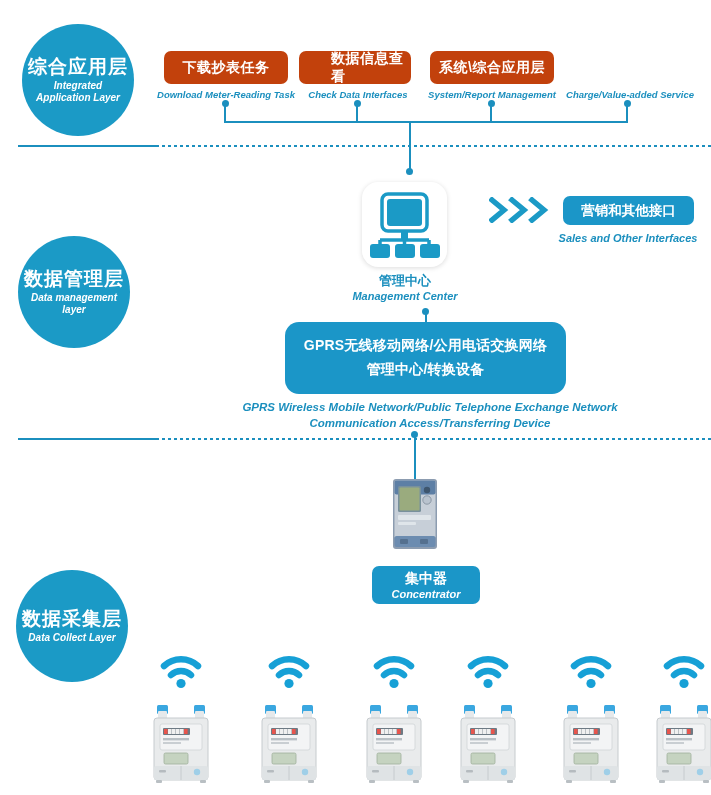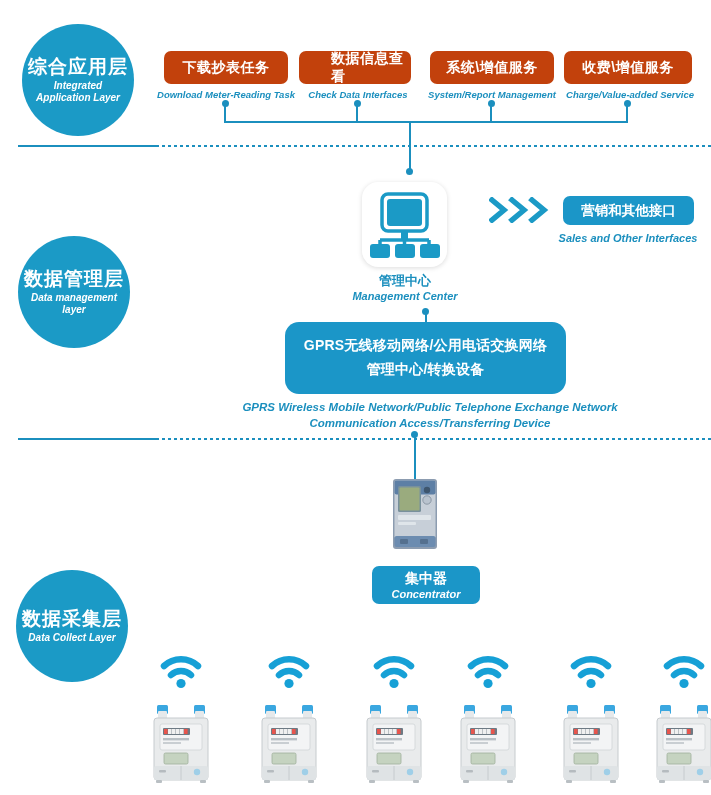--- a/index.html
+++ b/index.html
@@ -155,24 +155,23 @@
     <div class="layer-cn">数据采集层</div>
     <div class="layer-en">Data Collect Layer</div>
   </div>
 
   <div class="app-btn" style="left:164px; top:51px; width:124px;">下载抄表任务</div>
   <div class="app-cap" style="left:150px; top:89px; width:152px;">Download Meter-Reading Task</div>
 
   <div class="app-btn" style="left:299px; top:51px; width:112px;padding-left:32px;">数据信息查看</div>
   <div class="app-cap" style="left:294px; top:89px; width:128px;">Check Data Interfaces</div>
 
-  <div class="app-btn" style="left:430px; top:51px; width:124px;">系统\增值服务</div>
+  <div class="app-btn" style="left:430px; top:51px; width:124px;">系统\综合应用层</div>
   <div class="app-cap" style="left:420px; top:89px; width:144px;">System/Report Management</div>
 
-  <div class="app-btn" style="left:564px; top:51px; width:128px;">收费\增值服务</div>
   <div class="app-cap" style="left:556px; top:89px; width:148px;">Charge/Value-added Service</div>
 
   <div class="dot" style="left:222px; top:100px;"></div>
   <div class="dot" style="left:354px; top:100px;"></div>
   <div class="dot" style="left:488px; top:100px;"></div>
   <div class="dot" style="left:624px; top:100px;"></div>
 
   <div class="vline" style="left:224px; top:103px; height:18px;"></div>
   <div class="vline" style="left:356px; top:103px; height:18px;"></div>
   <div class="vline" style="left:490px; top:103px; height:18px;"></div>

